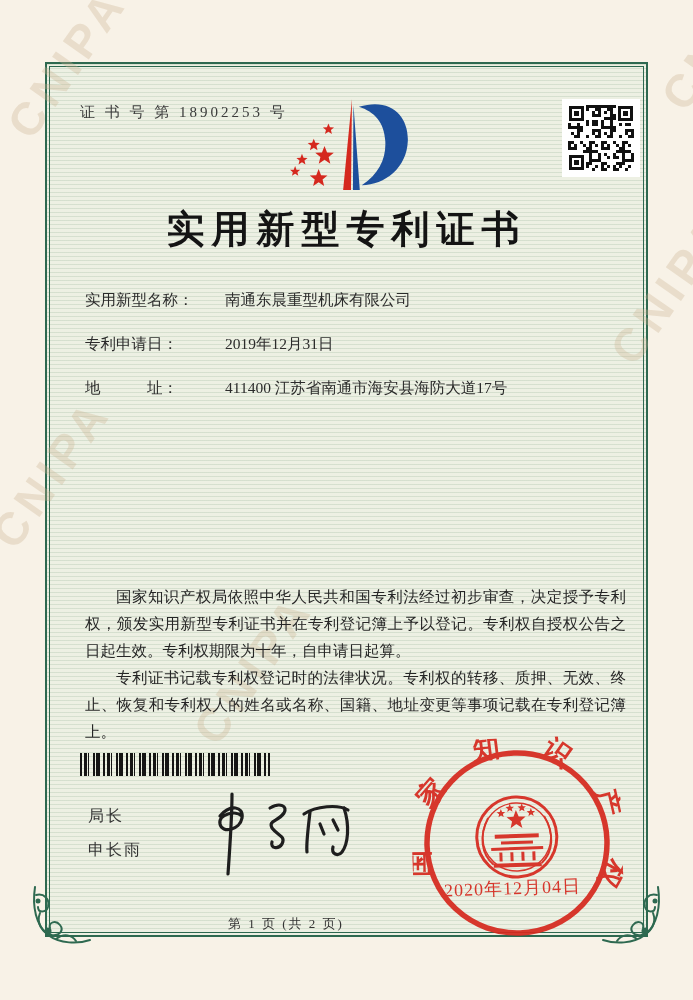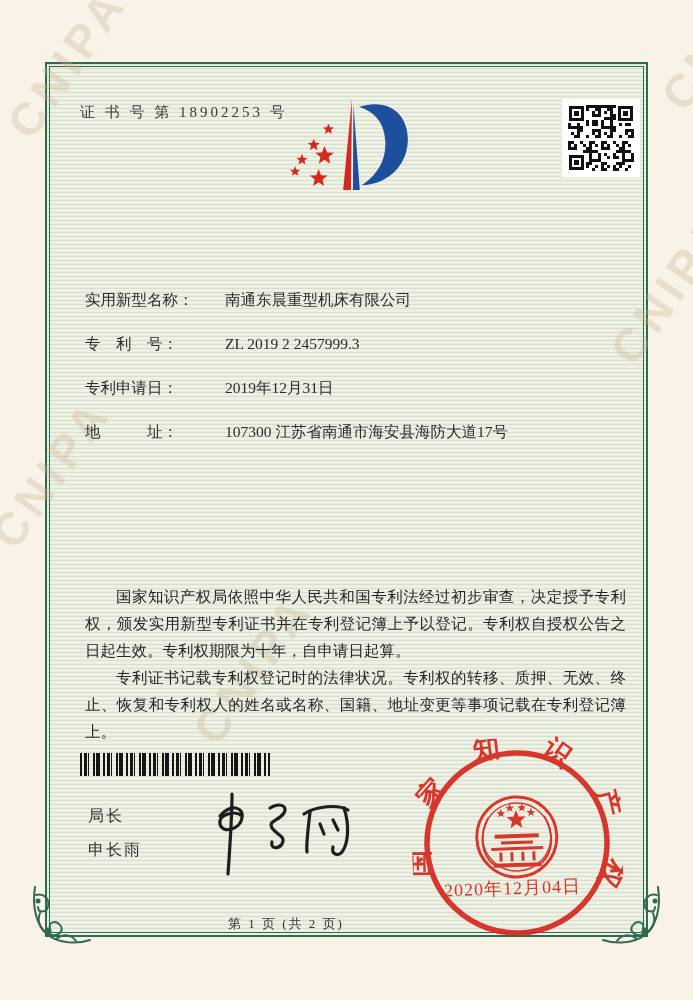--- a/index.html
+++ b/index.html
@@ -296,33 +296,31 @@
             <i style="left:24px;top:63px"></i>
             <i style="left:33px;top:63px"></i>
             <i style="left:36px;top:63px"></i>
             <i style="left:45px;top:63px"></i>
             <i style="left:48px;top:63px"></i>
             <i style="left:57px;top:63px"></i>
           </div>
       </div>
     </div>
 
+    <div class="title">实用新型专利证书</div>
 
     <div class="fields">
       <div class="frow">
         <span class="flabel">实用新型名称：</span><span>南通东晨重型机床有限公司</span>
       </div>
       <div class="frow">
-        <span class="flabel">专　利　号：</span><span>ZL 2019 2 2457999.3</span>
-      </div>
-      <div class="frow">
         <span class="flabel">专利申请日：</span><span>2019年12月31日</span>
       </div>
       <div class="frow">
-        <span class="flabel">地　　　址：</span><span>107300 江苏省南通市海安县海防大道17号</span>
+        <span class="flabel">地　　　址：</span><span>411400 江苏省南通市海安县海防大道17号</span>
       </div>
     </div>
 
     <div class="body-text">
       <p>国家知识产权局依照中华人民共和国专利法经过初步审查，决定授予专利权，颁发实用新型专利证书并在专利登记簿上予以登记。专利权自授权公告之日起生效。专利权期限为十年，自申请日起算。</p>
       <p>专利证书记载专利权登记时的法律状况。专利权的转移、质押、无效、终止、恢复和专利权人的姓名或名称、国籍、地址变更等事项记载在专利登记簿上。</p>
     </div>
 
     <div class="barcode"></div>
 

